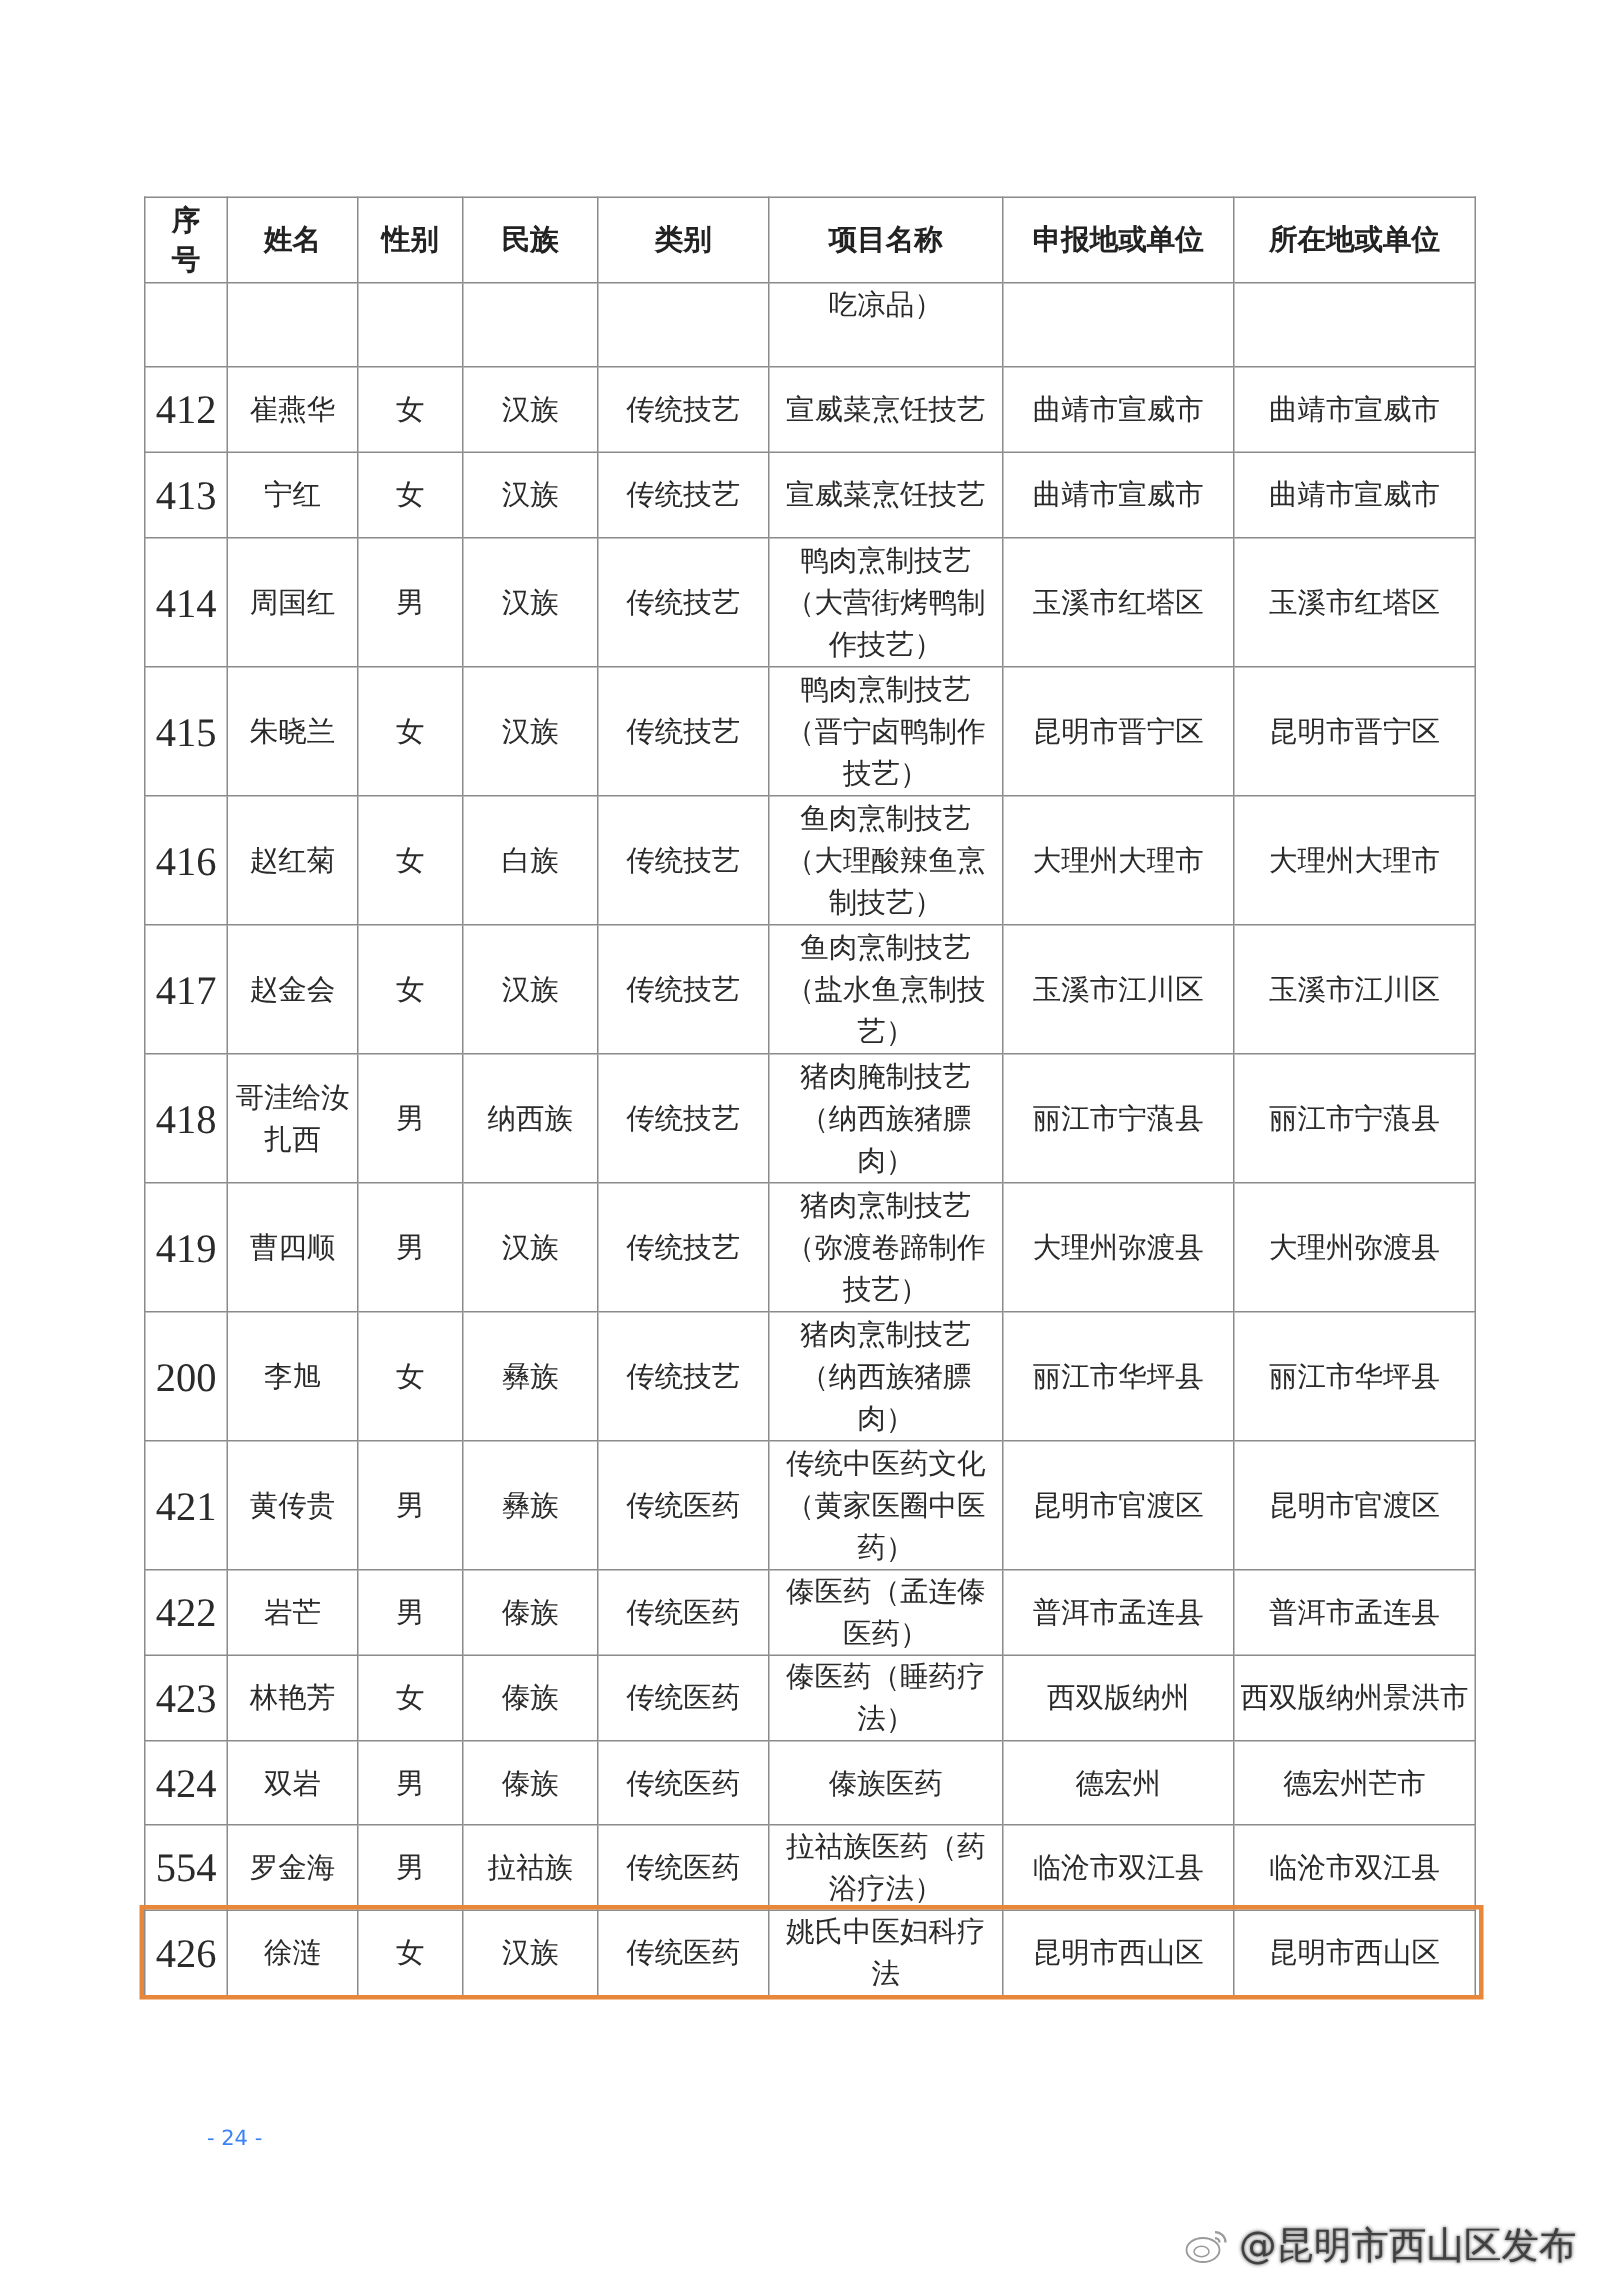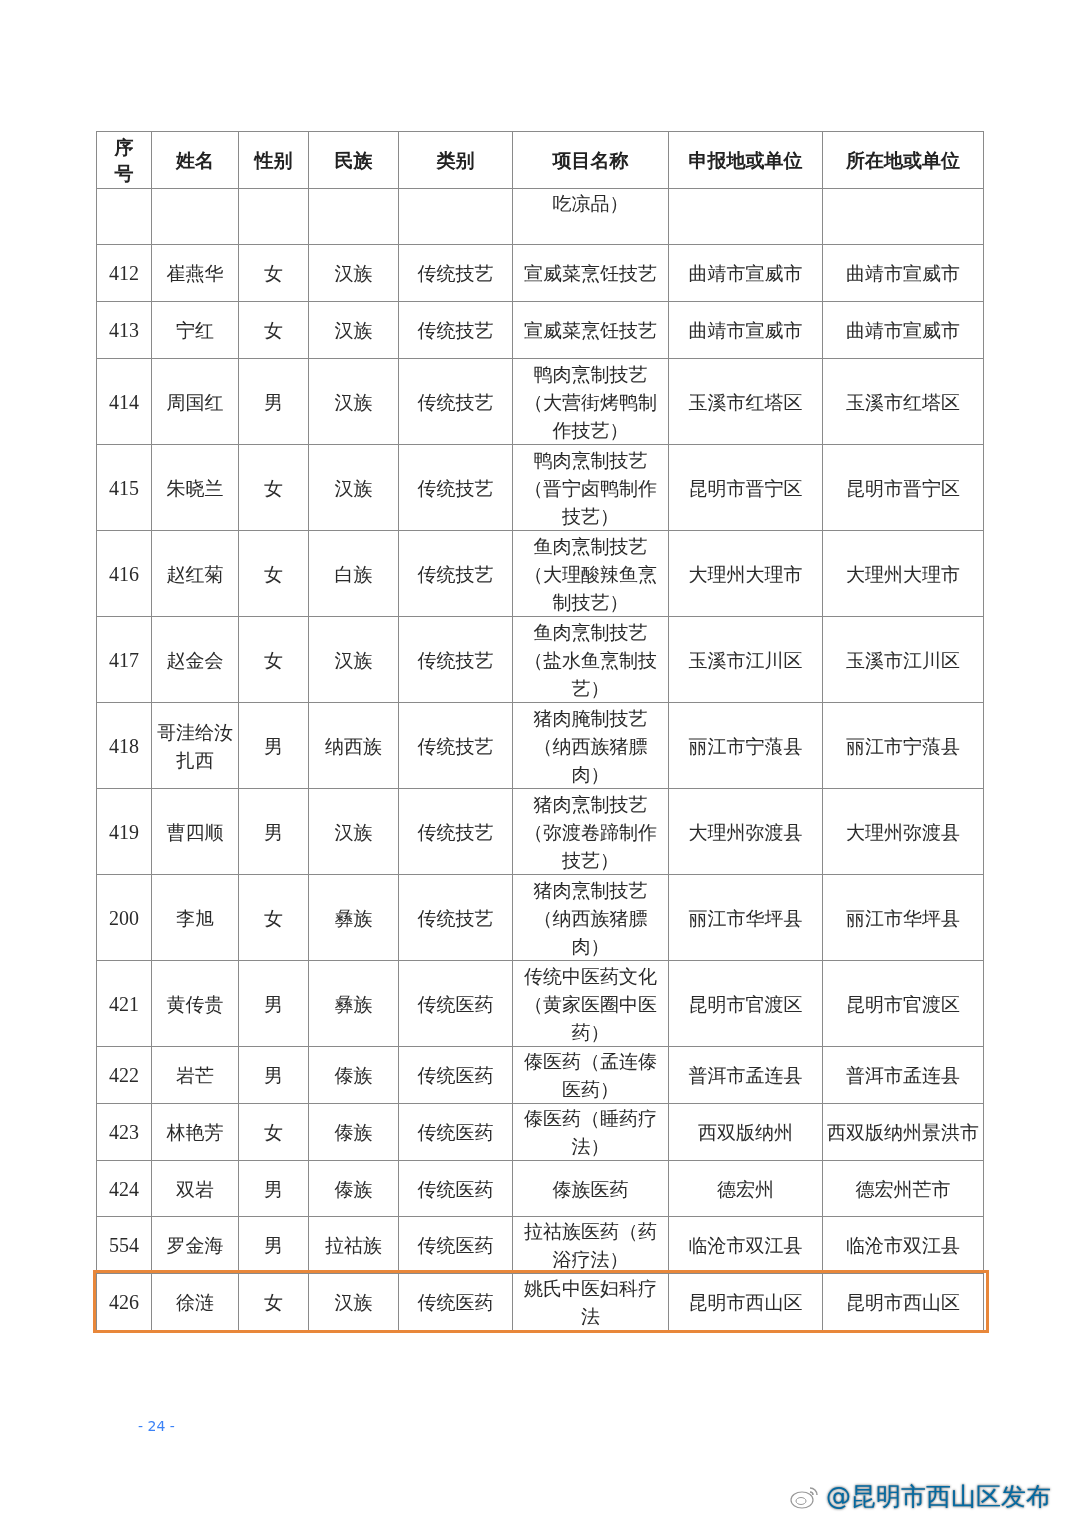--- a/index.html
+++ b/index.html
@@ -12,34 +12,34 @@
     border-collapse: collapse; table-layout: fixed;
   }
   .tbl td, .tbl th {
     border: 1.3px solid #8a8a8a; text-align: center; vertical-align: middle;
     padding: 0 2px; font-size: 19px; line-height: 28px; font-weight: normal;
   }
   .tbl th {
     font-family: "DejaVu Sans", "Liberation Sans", sans-serif; font-weight: bold; font-size: 19px; color: #222;
   }
   .tbl th.seq { line-height: 26px; }
-  .tbl td.num { font-family: "Liberation Serif", serif; font-size: 20px; margin-left: 12px; }
+  .tbl td.num { font-family: "Liberation Serif", serif; font-size: 27px; margin-left: 12px; }
   .tbl td.proj { vertical-align: top; }
   .tbl td.proj.mid { vertical-align: middle; }
   .hl {
     position: absolute; left: 93px; top: 1270px; width: 890px; height: 57px;
     border: 3px solid #e8873a; pointer-events: none;
   }
   .page-num {
     position: absolute; left: 138px; top: 1418px; font-size: 14px;
     font-family: "DejaVu Sans", sans-serif; color: #3b82f6;
   }
   .watermark {
     position: absolute; left: 790px; top: 1480px; font-size: 25px;
-    font-family: "DejaVu Sans", sans-serif; color: #0369a1;
+    font-family: "DejaVu Sans", sans-serif; color: #404040;
     text-shadow: 0 0 2px #777, 0 0 3px #999; display: flex; align-items: center; gap: 6px;
   }
   .wb-icon { width: 30px; height: 26px; }
 </style>
 </head>
 <body>
 
 <table class="tbl">
   <colgroup>
     <col style="width:55px">

